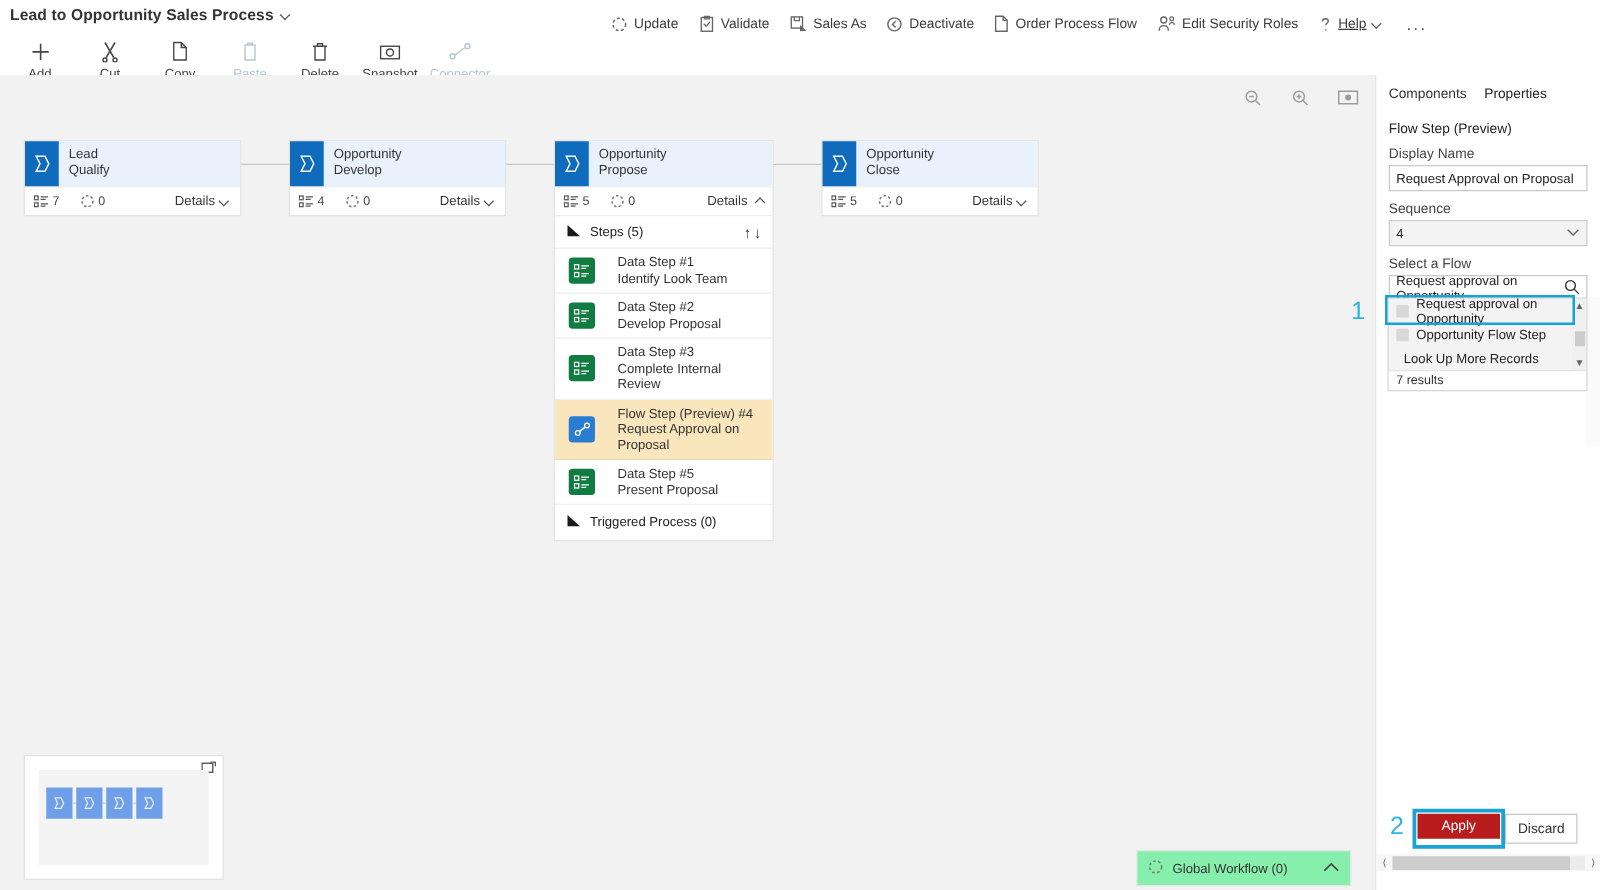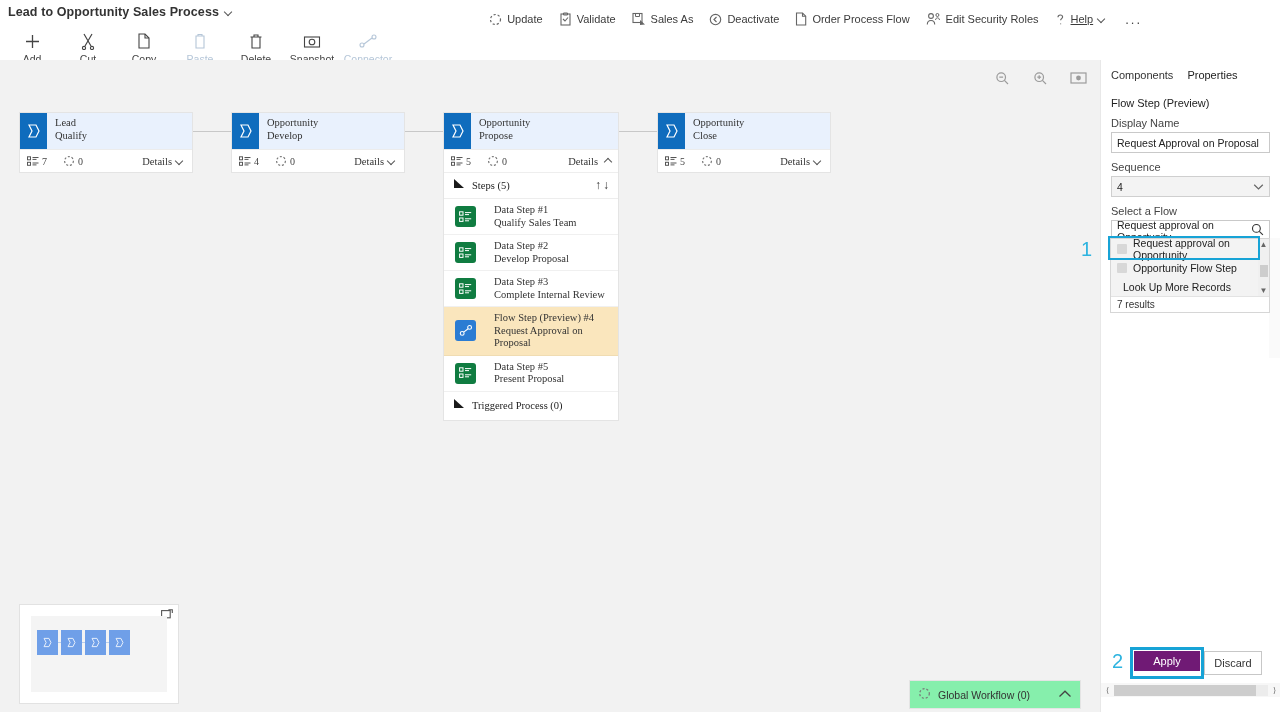--- a/index.html
+++ b/index.html
@@ -76,21 +76,21 @@
   #zoom-controls {
     position: absolute; right: 12px; top: 8px; display: flex; gap: 18px;
     align-items: center;
   }
   .zbtn { width: 20px; height: 20px; display: flex; align-items: center; justify-content: center; }
 
   
   .stage {
     position: absolute; width: 172px; background: #ffffff;
     box-shadow: 0 0 0 1px #e4e4e4;
-    font-family: Liberation Serif, serif;
+    font-family: Liberation Sans, sans-serif;
   }
   .stage-head { display: flex; height: 36px; background: #e9f1fd; align-items: stretch; }
   .stage-badge {
     width: 27px; background: #0f6cbd; display: flex; align-items: center; justify-content: center;
   }
   .stage-titles { padding: 4px 0 0 8px; line-height: 12.5px; }
   .stage-entity { font-size: 10.5px; color: #333; }
   .stage-name { font-size: 10.5px; color: #333; }
   .stage-foot {
     height: 23px; display: flex; align-items: center; padding: 0 7px;
@@ -204,21 +204,21 @@
     position: absolute; color: #2eb4e0; font-size: 20px;
     font-family: "Liberation Sans", sans-serif;
   }
   #annot-1 { left: 1081px; top: 238px; }
   #annot-2 { left: 1112px; top: 650px; }
 
   
   #rfooter { position: absolute; left: 0; top: 591px; width: 180px; }
   .btn-apply {
     position: absolute; left: 33px; top: 0px; width: 66px; height: 20px;
-    background: #701a75; color: #ffffff; font-size: 11px;
+    background: #b91c1c; color: #ffffff; font-size: 11px;
     display: flex; align-items: center; justify-content: center;
   }
   #apply-ring {
     position: absolute; left: 29px; top: -4px; width: 74px; height: 32px;
     border: 3px solid #17a3d6;
   }
   .btn-discard {
     position: absolute; left: 103px; top: 0px; width: 58px; height: 24px;
     background: #ffffff; border: 1px solid #c7c7c7; color: #333; font-size: 11px;
     display: flex; align-items: center; justify-content: center;
@@ -547,21 +547,21 @@
       <div class="step-row">
         <span class="step-icon data">
           <svg width="13" height="12" viewBox="0 0 13 12">
               <rect x="0.6" y="0.8" width="3.4" height="3.4" stroke="#fff" stroke-width="1" fill="none"></rect>
               <rect x="0.6" y="7" width="3.4" height="3.4" stroke="#fff" stroke-width="1" fill="none"></rect>
               <path d="M6 1.6h6.2M6 3.6h4M6 7.8h6.2M6 9.8h4" stroke="#fff" stroke-width="1"></path>
             </svg>
         </span>
         <span class="step-texts">
           <span class="step-l1" style="display:block">Data Step #1</span>
-          <span class="step-l2" style="display:block">Qualify Sales Team</span>
+          <span class="step-l2" style="display:block">Identify Look Team</span>
         </span>
       </div>
 
       <div class="step-row">
         <span class="step-icon data">
           <svg width="13" height="12" viewBox="0 0 13 12">
               <rect x="0.6" y="0.8" width="3.4" height="3.4" stroke="#fff" stroke-width="1" fill="none"></rect>
               <rect x="0.6" y="7" width="3.4" height="3.4" stroke="#fff" stroke-width="1" fill="none"></rect>
               <path d="M6 1.6h6.2M6 3.6h4M6 7.8h6.2M6 9.8h4" stroke="#fff" stroke-width="1"></path>
             </svg>

